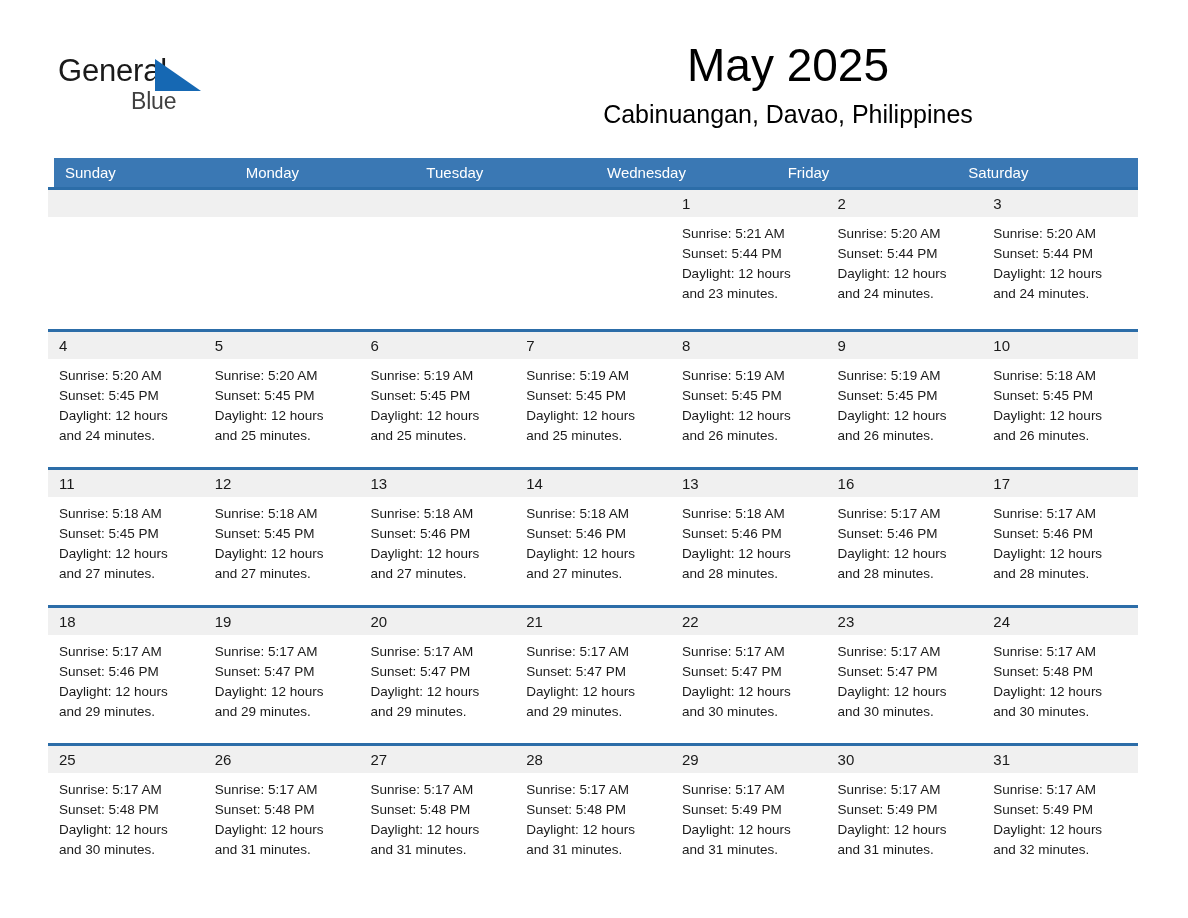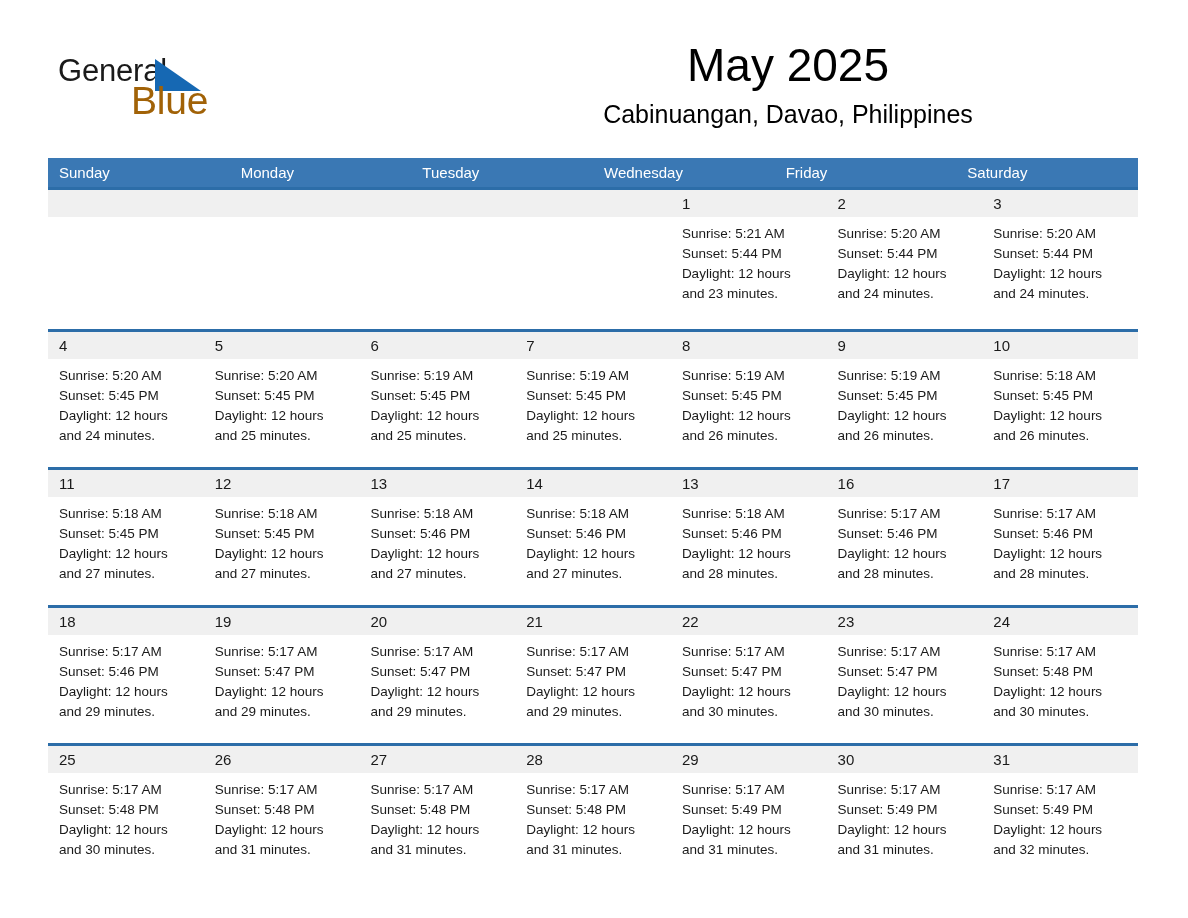--- a/index.html
+++ b/index.html
@@ -56,23 +56,23 @@
     position: absolute;
     left: 97px;
     top: 5px;
     width: 46px;
     height: 32px;
   }
   .logo-blue {
     position: absolute;
     left: 73px;
     top: 30px;
-    font-size: 39px;
+    font-size: 23px;
     line-height: 34px;
-    color: #a16207;
+    color: #404040;
     letter-spacing: -0.2px;
   }
 
   .title-block {
     position: absolute;
     right: 0;
     top: 0;
     text-align: center;
     width: 700px;
   }
@@ -97,20 +97,21 @@
     position: absolute;
     left: 48px;
     top: 158px;
     width: 1090px;
   }
 
   .weekday-header {
     display: flex;
     background: #3a78b4;
     height: 29px;
+    margin-left: 6px;
   }
   .weekday-cell {
     flex: 1 1 0;
     color: #ffffff;
     font-size: 15px;
     line-height: 29px;
     padding-left: 11px;
     white-space: nowrap;
     overflow: hidden;
   }

